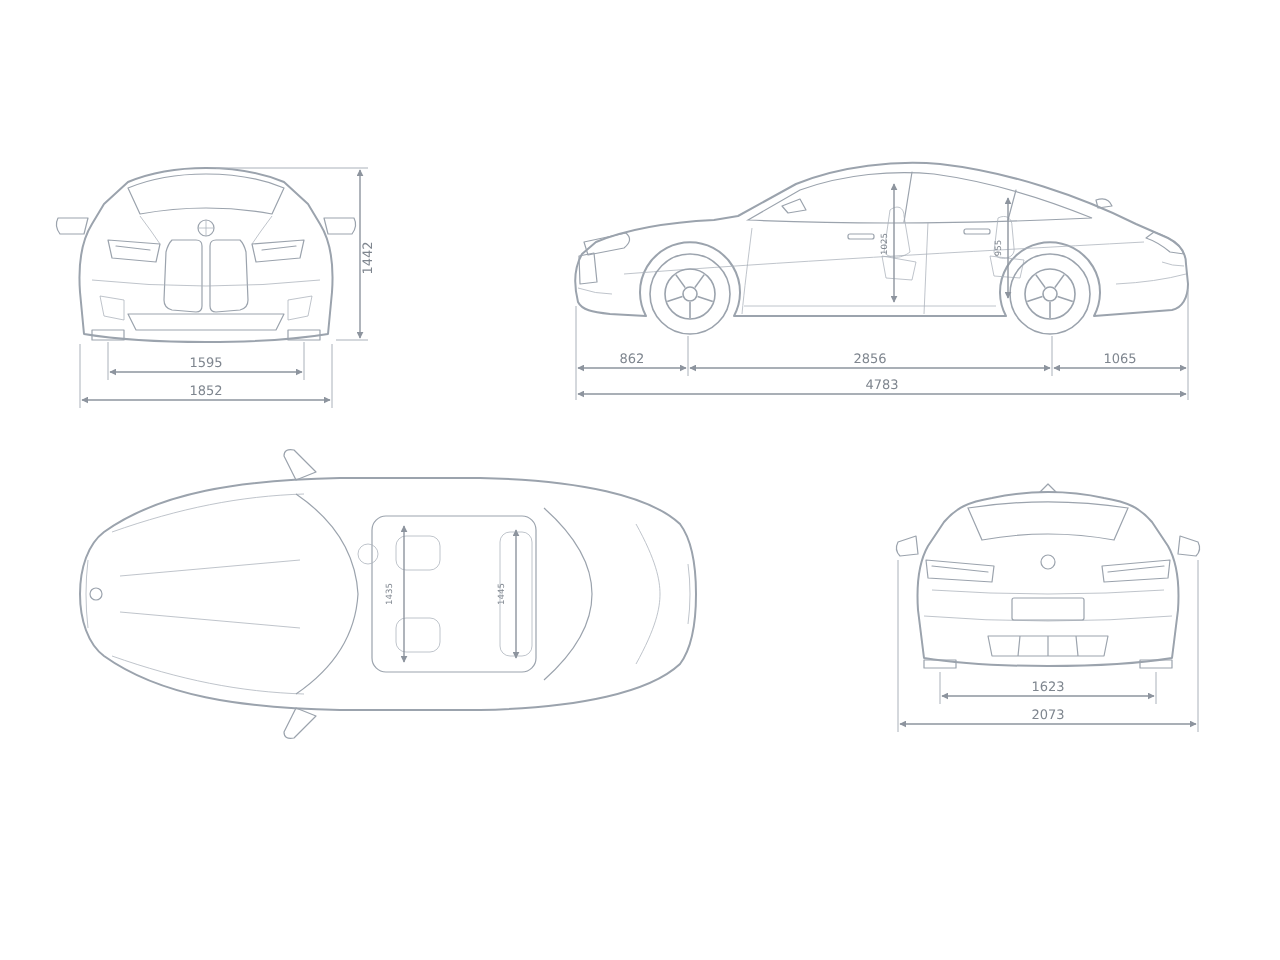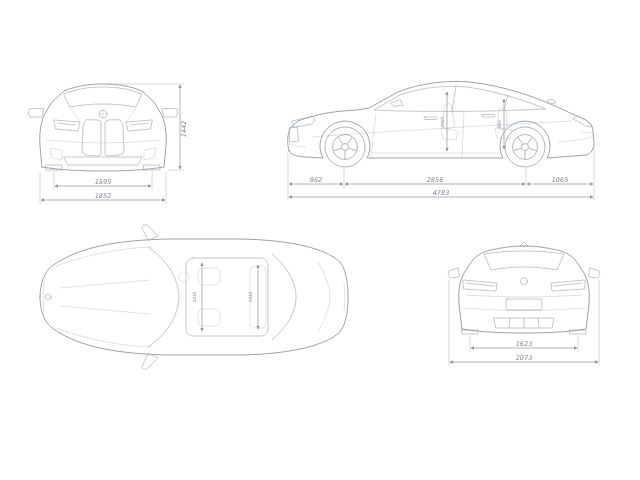--- a/index.html
+++ b/index.html
@@ -1,17 +1,17 @@
 <!DOCTYPE html>
 <html><head>
 <meta charset="utf-8">
 <style>
   html,body{margin:0;padding:0;background:#ffffff;}
   .stage{position:relative;width:640px;height:480px;background:#ffffff;overflow:hidden;
-         font-family:"DejaVu Sans",sans-serif;font-style:italic;}
+         font-family:"DejaVu Sans",sans-serif;}
   svg{position:absolute;inset:0;}
   .outline{stroke:#9ba3ad;stroke-width:1;fill:none;stroke-linejoin:round;stroke-linecap:round;}
   .detail{stroke:#9ba3ad;stroke-width:.6;fill:none;stroke-linejoin:round;stroke-linecap:round;}
   .faint{stroke:#a9b0b9;stroke-width:.5;fill:none;opacity:.75;}
   .glass{stroke:#9ba3ad;stroke-width:.6;fill:none;}
   .dimline{stroke:#8d949e;stroke-width:.7;fill:none;}
   .extline{stroke:#aab1ba;stroke-width:.5;}
   text{font-family:"DejaVu Sans",sans-serif;}
   .dim{font-size:6.5px;fill:#7f868f;}
   .dim-sm{font-size:4.3px;fill:#7f868f;}

